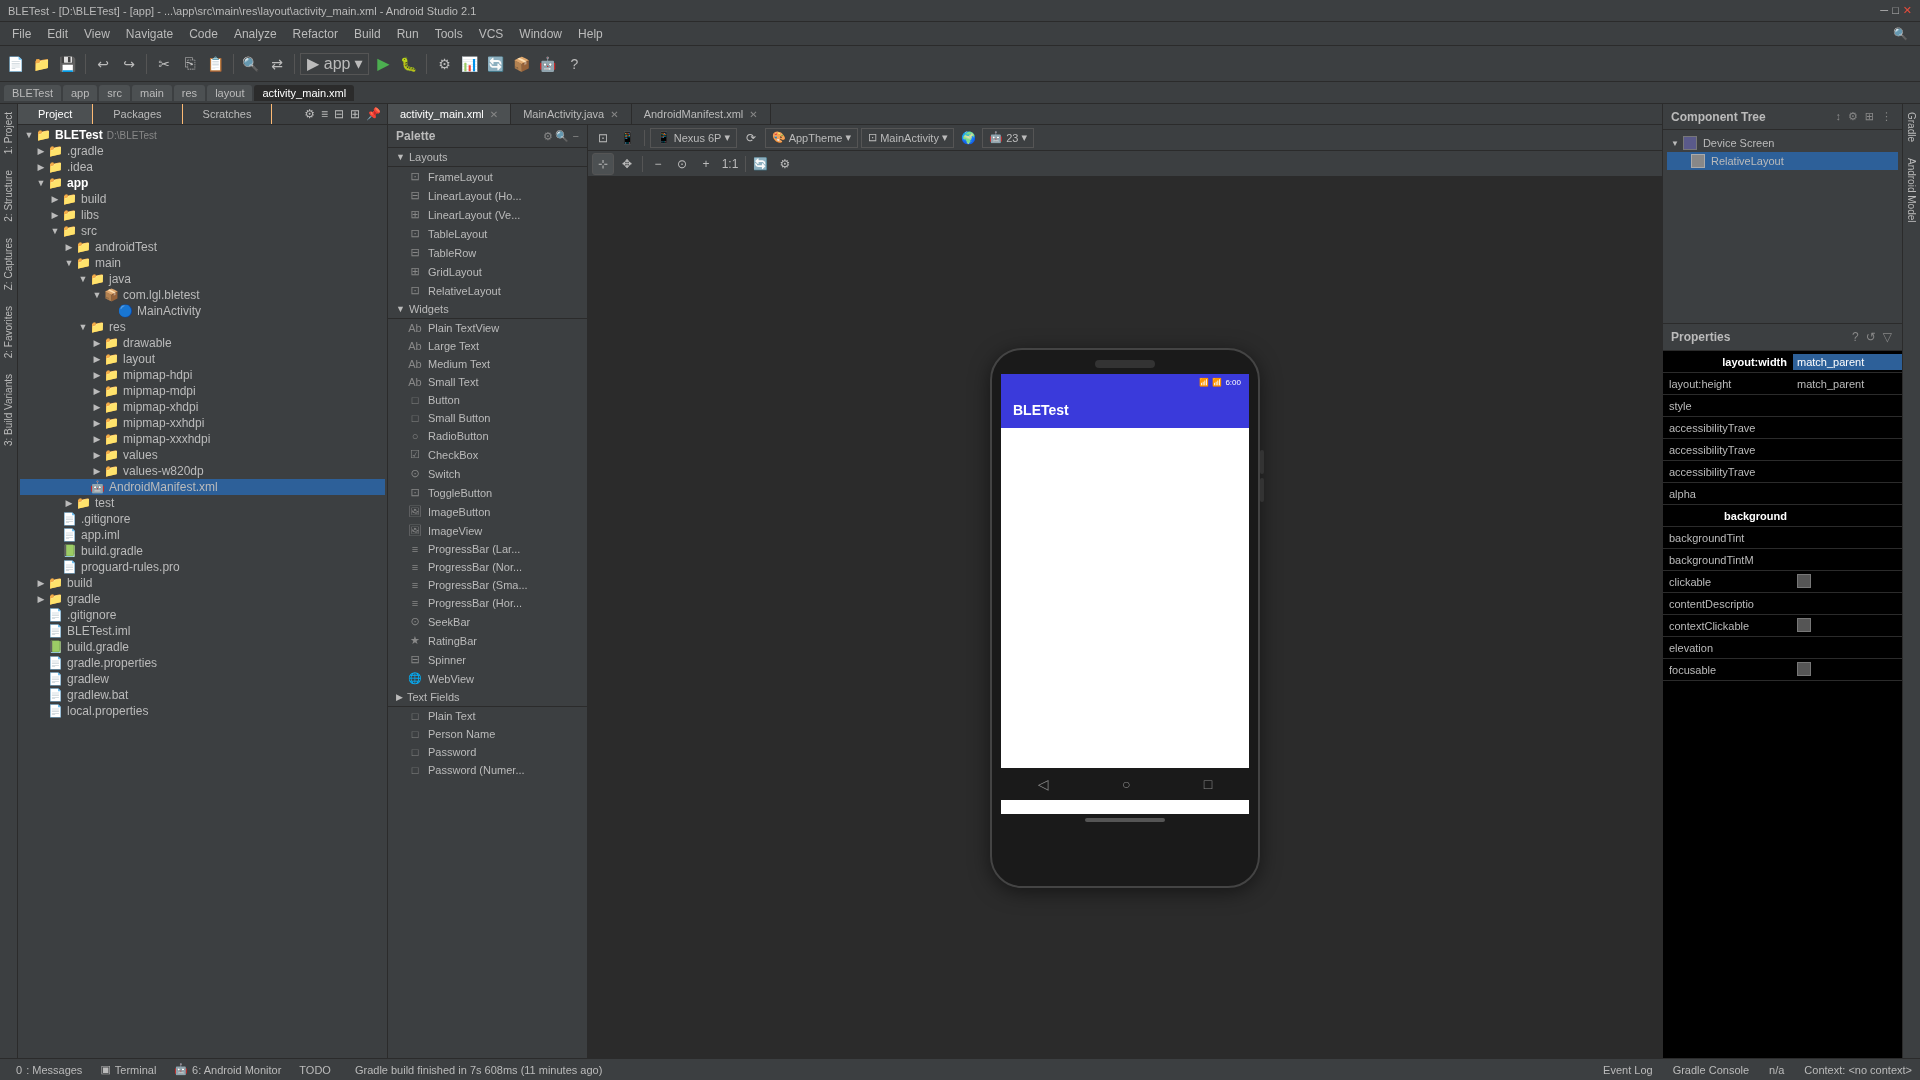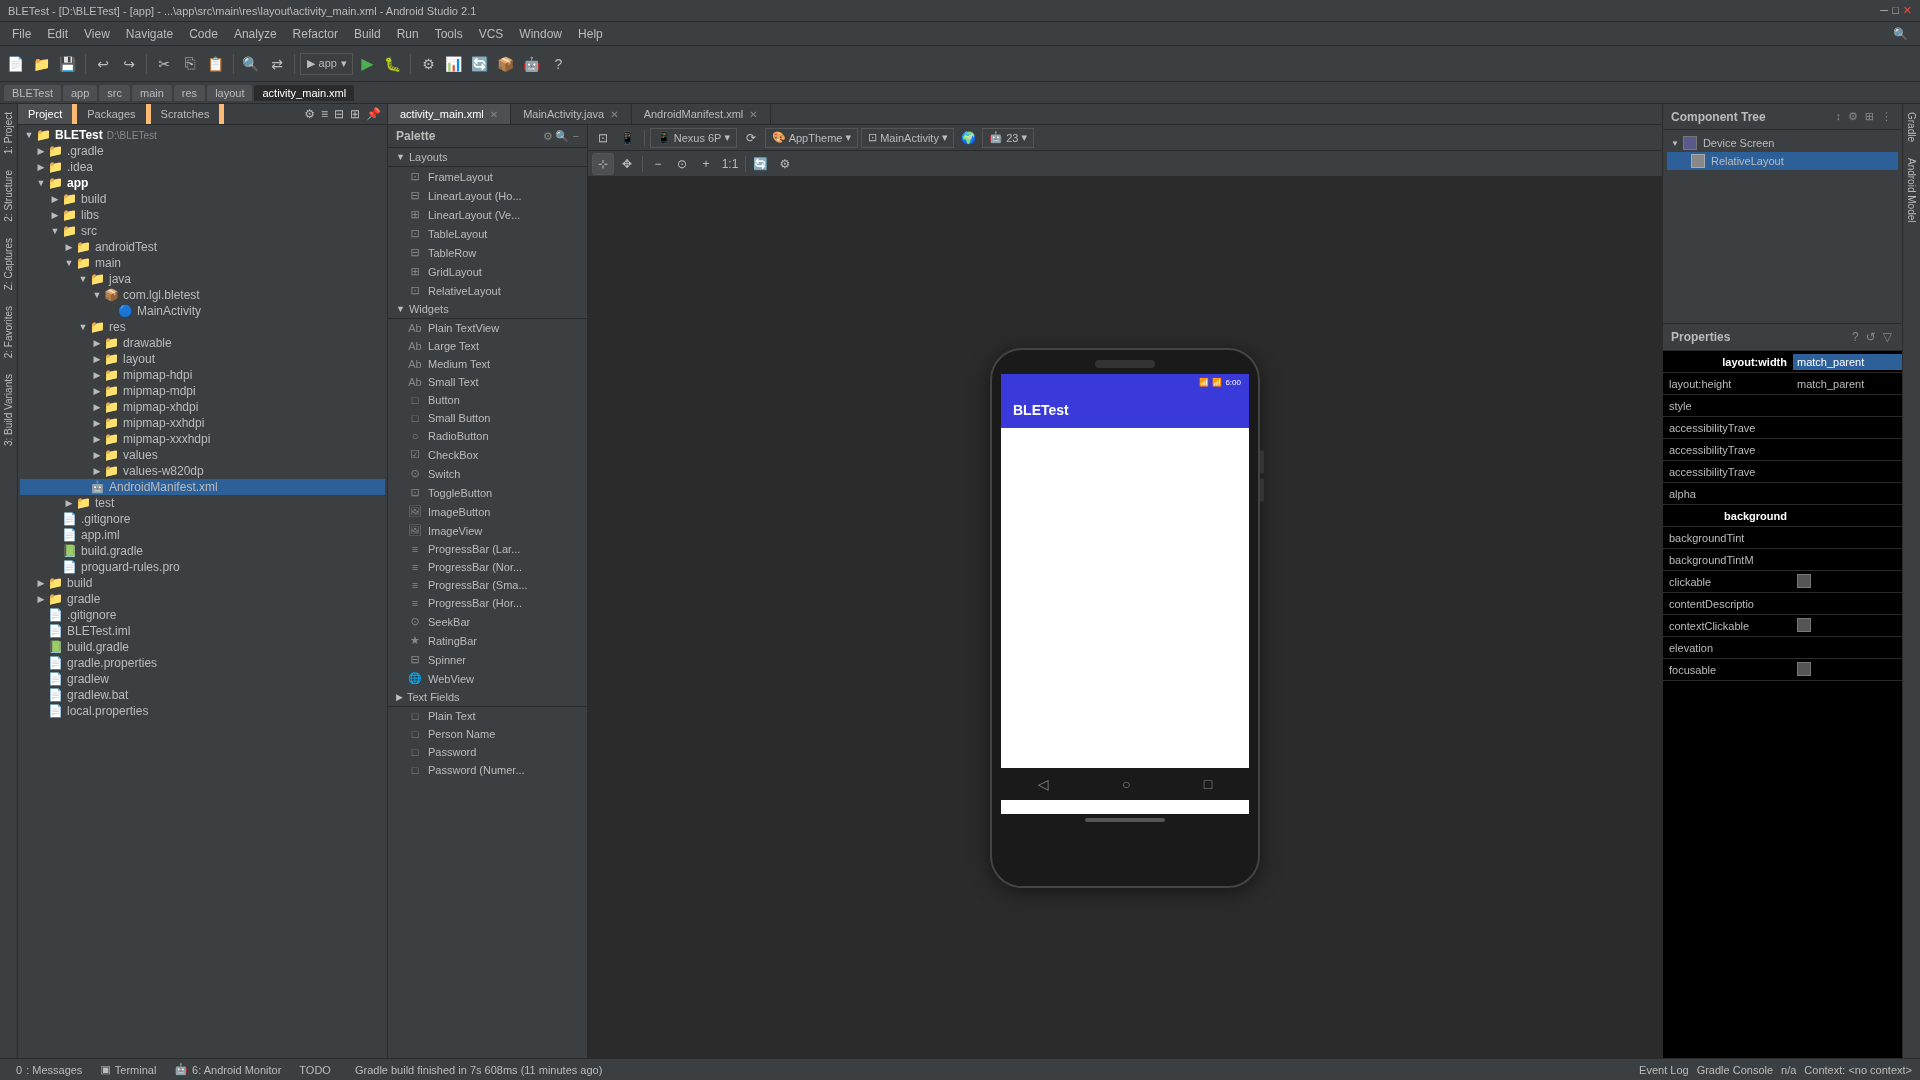--- a/index.html
+++ b/index.html
@@ -9,33 +9,33 @@
     #title-bar { background: #3c3f41; color: #bbbbbb; height: 22px; display: flex; align-items: center; padding: 0 8px; font-size: 11px; border-bottom: 1px solid #2b2b2b; }
 
     
     #menu-bar { background: #3c3f41; height: 24px; display: flex; align-items: center; padding: 0 4px; border-bottom: 1px solid #2b2b2b; }
     .menu-item { padding: 2px 8px; cursor: pointer; font-size: 12px; color: #bbbbbb; }
 
     
     #toolbar { background: #3c3f41; height: 36px; display: flex; align-items: center; padding: 0 4px; border-bottom: 1px solid #2b2b2b; gap: 2px; }
     .toolbar-btn { width: 24px; height: 24px; display: flex; align-items: center; justify-content: center; cursor: pointer; border-radius: 3px; color: #bbbbbb; font-size: 14px; }
     .toolbar-separator { width: 1px; height: 20px; background: #555; margin: 0 3px; }
-    .toolbar-dropdown { background: #3c3f41; border: 1px solid #555; color: #bbbbbb; padding: 2px 6px; font-size: 11px; cursor: pointer; height: 22px; display: flex; align-items: center; gap: 4px; }
+    .toolbar-dropdown { background: #3c3f41; border: 1px solid #555; color: #bbbbbb; padding: 2px 6px; font-size: 16px; cursor: pointer; height: 22px; display: flex; align-items: center; gap: 4px; }
 
     
     #main-layout { display: flex; height: calc(1080px - 22px - 24px - 36px - 22px - 22px); }
 
     
     #left-tabs { width: 18px; background: #3c3f41; display: flex; flex-direction: column; border-right: 1px solid #2b2b2b; }
     .vertical-tab { writing-mode: vertical-rl; transform: rotate(180deg); font-size: 10px; padding: 8px 3px; cursor: pointer; color: #bbbbbb; white-space: nowrap; }
 
     
     #project-panel { width: 370px; background: #3c3f41; border-right: 1px solid #2b2b2b; display: flex; flex-direction: column; }
     #project-tabs { display: flex; background: #3c3f41; border-bottom: 1px solid #2b2b2b; }
-    .project-tab { padding: 4px 10px; font-size: 11px; cursor: pointer; color: #bbbbbb; border-right: 5px solid #fdba74; }
+    .project-tab { padding: 4px 20px; font-size: 11px; cursor: pointer; color: #bbbbbb; border-right: 1px solid #fdba74; }
     .project-tab.active { background: #4c5052; color: #ffffff; }
     .project-tab-icons { margin-left: auto; display: flex; align-items: center; gap: 2px; padding-right: 4px; }
     .project-tab-icon { font-size: 12px; cursor: pointer; color: #bbbbbb; padding: 2px; }
 
     #project-tree { flex: 1; overflow-y: auto; padding: 2px; }
     .tree-item { display: flex; align-items: center; padding: 1px 2px; cursor: pointer; white-space: nowrap; font-size: 12px; }
     .tree-item.selected { background: #2d6099; }
     .tree-arrow { width: 14px; flex-shrink: 0; text-align: center; font-size: 9px; }
     .tree-icon { width: 16px; flex-shrink: 0; text-align: center; margin-right: 3px; }
     .tree-label { color: #bbbbbb; }
@@ -112,21 +112,21 @@
 
     
     #right-edge-tabs { width: 18px; background: #3c3f41; border-left: 1px solid #2b2b2b; display: flex; flex-direction: column; }
     .right-vertical-tab { writing-mode: vertical-rl; font-size: 10px; padding: 8px 3px; cursor: pointer; color: #bbbbbb; white-space: nowrap; }
 
     
     #bottom-bar { height: 22px; background: #3c3f41; border-top: 1px solid #2b2b2b; display: flex; align-items: center; padding: 0 8px; font-size: 11px; color: #bbbbbb; gap: 16px; }
     #status-tabs { display: flex; align-items: center; gap: 2px; }
     .status-tab { padding: 2px 8px; cursor: pointer; color: #bbbbbb; font-size: 11px; display: flex; align-items: center; gap: 4px; }
     #status-message { flex: 1; }
-    #status-right { margin-left: auto; display: flex; gap: 8px; }
+    #status-right { margin-left: auto; display: flex; gap: 20px; }
 
     
     #file-tabs { display: flex; background: #3c3f41; height: 22px; align-items: center; padding: 0 4px; border-bottom: 1px solid #2b2b2b; gap: 2px; }
     .file-tab-item { padding: 2px 8px; font-size: 11px; cursor: pointer; color: #bbbbbb; background: #4c5052; border-radius: 3px 3px 0 0; display: flex; align-items: center; gap: 4px; }
     .file-tab-item.active { background: #2b2b2b; color: #ffffff; }
 
     
     ::-webkit-scrollbar { width: 6px; height: 6px; }
     ::-webkit-scrollbar-track { background: #3c3f41; }
     ::-webkit-scrollbar-thumb { background: #555; border-radius: 3px; }

